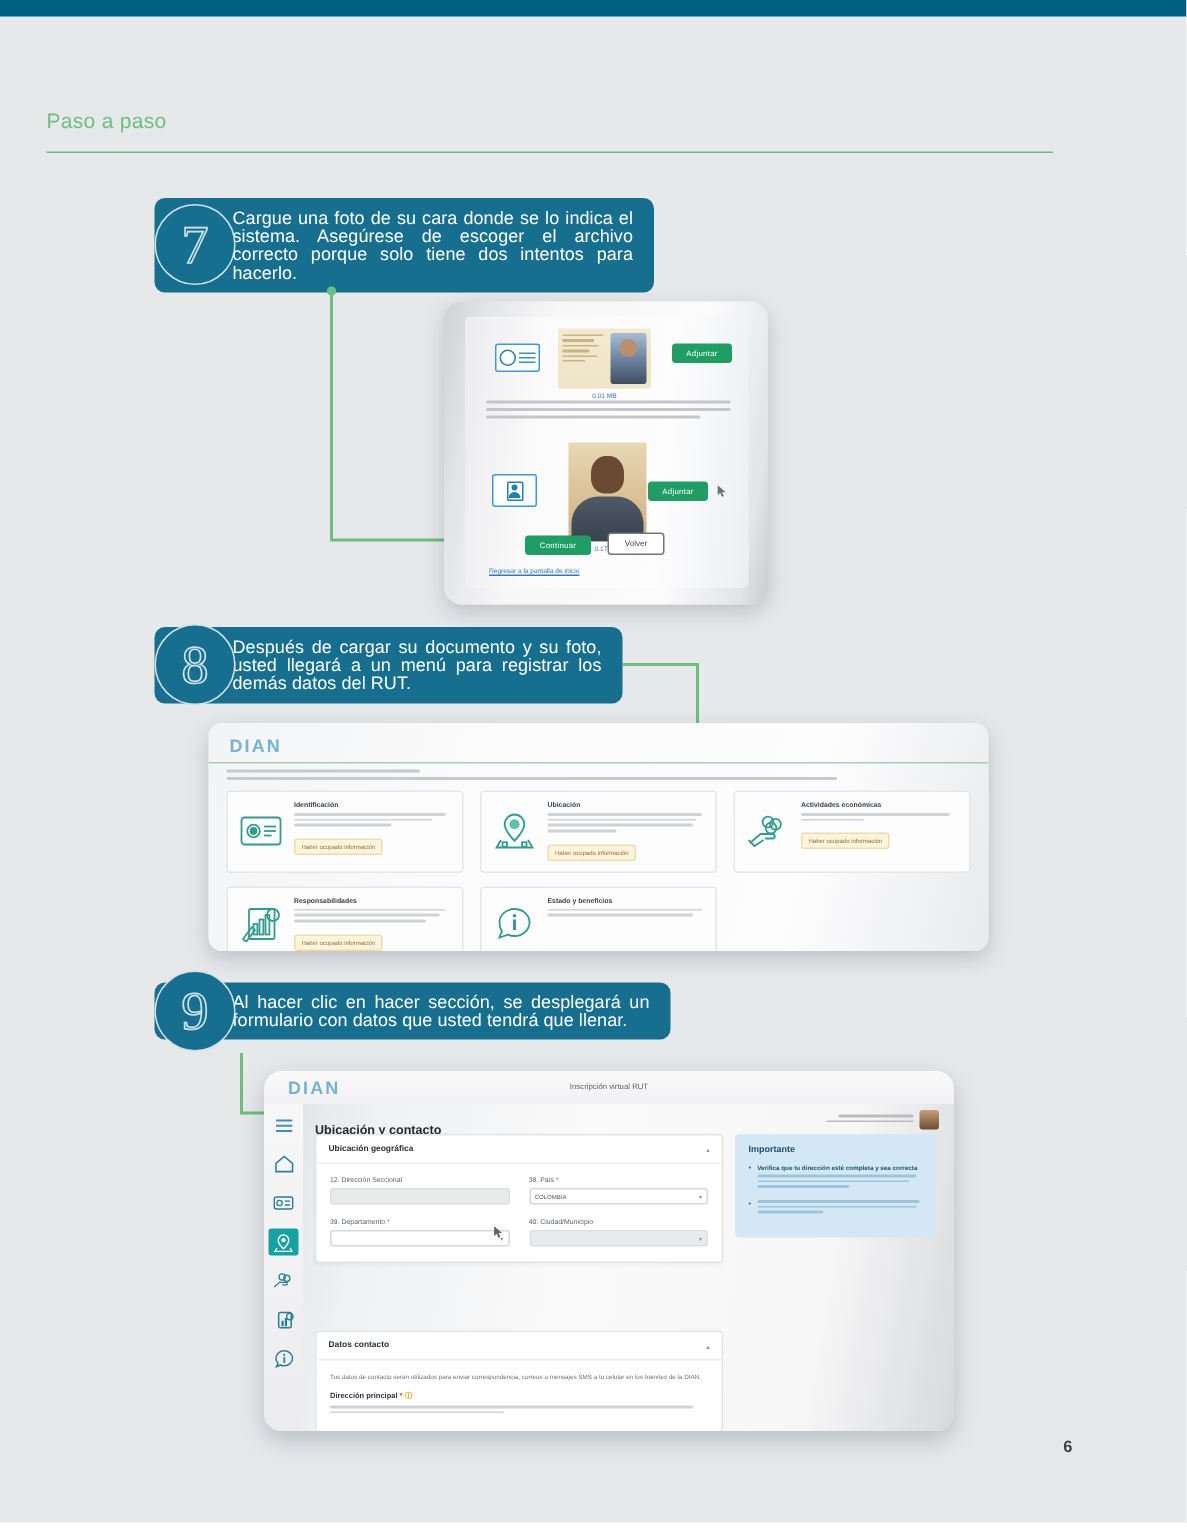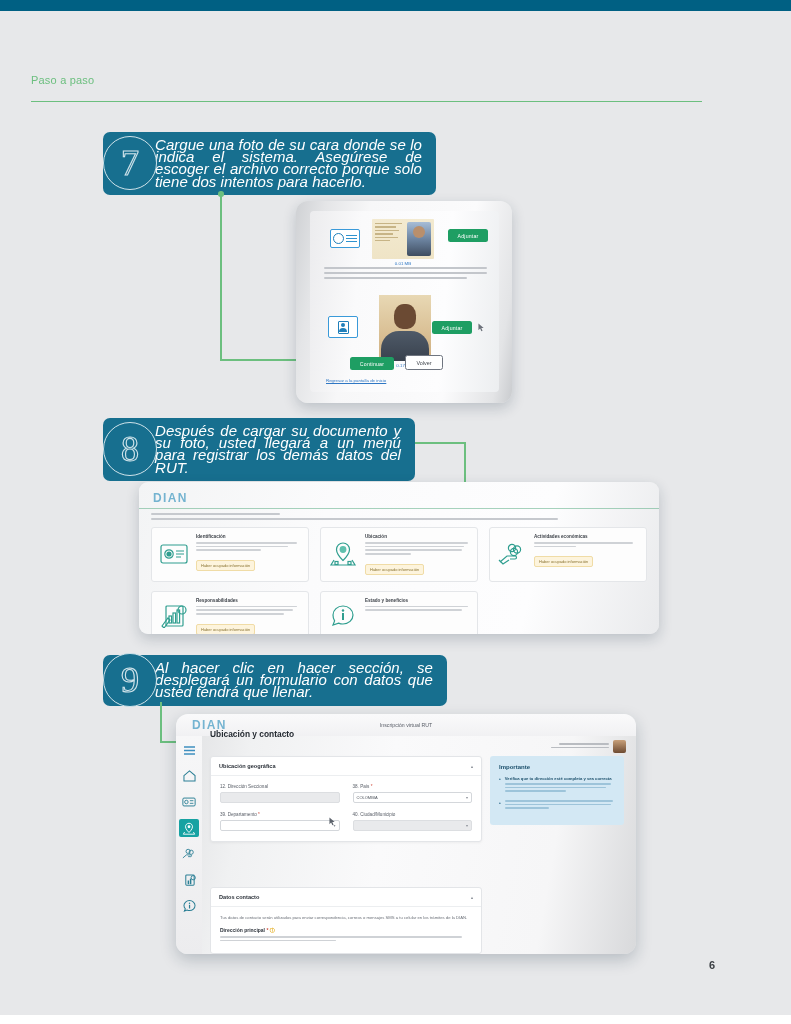--- a/index.html
+++ b/index.html
@@ -21,43 +21,43 @@
     background: #006083;
   }
   .bottombar {
     position: absolute; left: 0; bottom: 0;
     width: 791px; height: 9px;
     background: #ffffff;
   }
   
   .hdr { position: absolute; left: 31px; top: 74px; width: 672px; }
   .hdr-kicker {
-    font-size: 11px; color: #6cbf7f; letter-spacing: .2px;
+    font-size: 14px; color: #6cbf7f; letter-spacing: .2px;
     line-height: 13px;
   }
   .hdr-title {
     font-size: 13px; color: #4b4f55; letter-spacing: .2px;
     line-height: 15px; margin-top: 1px;
   }
   .hdr-rule {
     position: absolute; left: 31px; top: 101px;
     width: 671px; height: 1px; background: #6cbf7f;
   }
   
   .step { position: absolute; display: flex; align-items: stretch; }
   .step-bubble {
     background: #176f8f;
     color: #ffffff;
     border-radius: 7px;
     display: flex; align-items: center;
     padding: 7px 14px 7px 52px;
   }
   .step-bubble p {
-    font-size: 15px; line-height: 12.2px;
-    text-align: justify; letter-spacing: .05px; font-style: italic;
+    font-size: 12px; line-height: 12.2px;
+    text-align: justify; letter-spacing: .05px;
   }
   .step-circle {
     position: absolute; left: 0; top: 50%;
     transform: translateY(-50%);
     width: 54px; height: 54px; border-radius: 50%;
     background: #176f8f; border: 1.4px solid #cfe3ea;
     display: flex; align-items: center; justify-content: center;
     z-index: 2;
   }
   .step-circle span {
@@ -213,21 +213,21 @@
     position:absolute; left:0; top:22px; width:26px; bottom:0;
     background:linear-gradient(180deg,#f7f7f8,#ececee);
     display:flex; flex-direction:column; align-items:center; padding-top:5px; gap:8px;
   }
   .s3-sidebar .si{
     width:20px;height:18px; display:flex;align-items:center;justify-content:center;
     border-radius:2px;
   }
   .s3-sidebar .si.active{ background:#17a2a2; }
   .s3-title{
-    position:absolute; left:34px; top:15px; font-size:8.4px; font-weight:700; color:#242a31;
+    position:absolute; left:34px; top:34px; font-size:8.4px; font-weight:700; color:#242a31;
   }
   .s3-user{
     position:absolute; right:10px; top:26px; display:flex; align-items:center; gap:4px;
   }
   .s3-user .uname{ text-align:right; }
   .s3-user .uname i{ display:block;height:1.8px;background:#b9bcc1;border-radius:1px;margin-bottom:2px;}
   .s3-avatar{ width:13px;height:13px;border-radius:2px;
     background:linear-gradient(180deg,#c8a07a,#6d4a31);}
   .s3-panel{
     position:absolute; left:34px; top:42px; width:272px; background:#fff;

